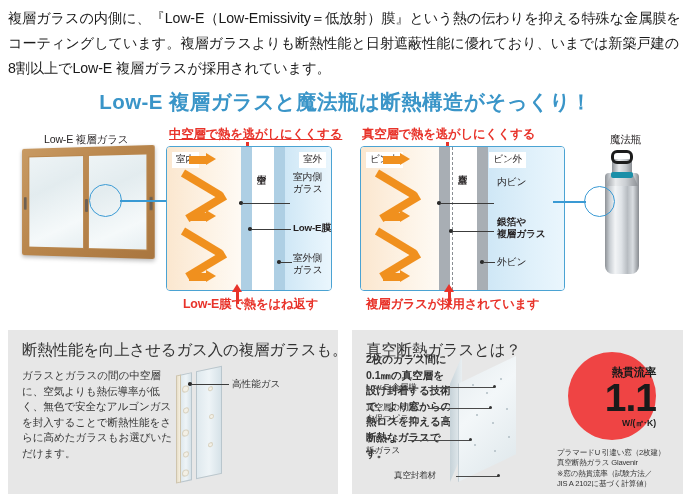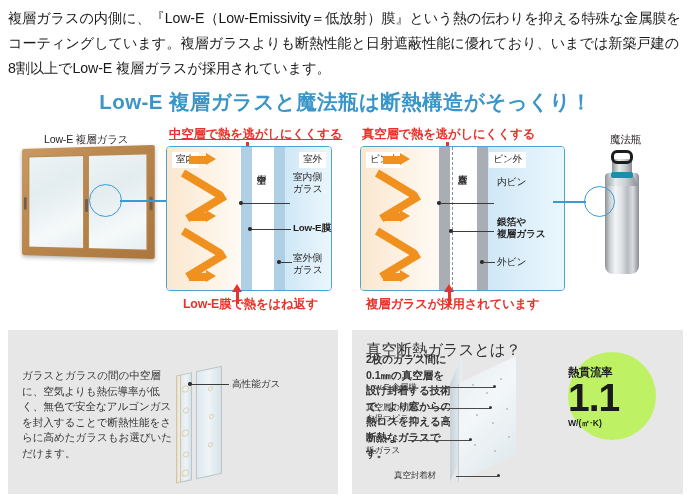--- a/index.html
+++ b/index.html
@@ -302,23 +302,23 @@
   .db-l2 { position: absolute; left: 0; right: 0; top: 27px; font-size: 9.2px; letter-spacing: -0.3px; }
   .db-l3 { position: absolute; left: 0; right: 0; top: 40px; font-size: 12.6px; font-weight: bold; }
   .db-l4 { position: absolute; left: 0; right: 0; top: 56px; font-size: 21px; font-weight: bold; letter-spacing: -0.5px; }
 
   
   .orange-badge {
     position: absolute;
     left: 216px; top: 22px;
     width: 88px; height: 88px;
     border-radius: 50%;
-    background: #bef264;
+    background: #ef4444;
     color: #1a1a1a;
-    text-align: left;
+    text-align: right;
   }
   .ob-top { position: absolute; left: 0; right: 0; top: 13px; font-size: 11.4px; font-weight: bold; letter-spacing: -0.3px; }
   .ob-num { position: absolute; left: 0; right: 0; top: 24px; font-size: 39px; font-weight: bold; line-height: 44px; letter-spacing: -1px; }
   .ob-unit { position: absolute; left: 0; right: 0; top: 66px; font-size: 8.6px; font-weight: bold; }
 
   .footnote {
     position: absolute;
     left: 205px; top: 118px;
     font-size: 7.6px;
     line-height: 10.4px;
@@ -498,20 +498,21 @@
     <div class="bottle-shoulder"></div>
     <div class="bottle-neck"></div>
     <div class="bottle-ring"></div>
     <div class="bottle-cap"></div>
   </div>
   <div class="callout-circle" style="left:584px; top:62px; width:31px; height:31px;"></div>
   <div class="callout-line" style="left:553px; top:77px; width:33px;"></div>
 </div>
 
 <div class="panel left">
+  <div class="panel-title">断熱性能を向上させるガス入の複層ガラスも。</div>
   <div class="panel-body" style="left:14px; top:38px; width:152px;">ガラスとガラスの間の中空層に、空気よりも熱伝導率が低く、無色で安全なアルゴンガスを封入することで断熱性能をさらに高めたガラスもお選びいただけます。</div>
 
   <div class="gas-glass">
     <div class="gas-pane p2"></div>
     <div class="gas-pane p1"></div>
     <div class="gas-edge"></div>
     <div class="gas-dot" style="left:6px; top:12px; width:7px; height:7px;"></div>
     <div class="gas-dot" style="left:7px; top:34px; width:6px; height:6px;"></div>
     <div class="gas-dot" style="left:6px; top:56px; width:7px; height:7px;"></div>
     <div class="gas-dot" style="left:7px; top:78px; width:6px; height:6px;"></div>
@@ -562,13 +563,17 @@
   <div class="vac-lead-text" style="left:42px; top:140px;">真空封着材</div>
   <div class="vac-line" style="left:104px; top:146px; width:42px;"></div>
   <div class="vac-dotmark" style="left:145px; top:144px;"></div>
 
   <div class="orange-badge">
     <div class="ob-top">熱貫流率</div>
     <div class="ob-num">1.1</div>
     <div class="ob-unit">W/(㎡·K)</div>
   </div>
 
+  <div class="footnote">プラマードU 引違い窓（2枚建）
+真空断熱ガラス Glavenir
+※窓の熱貫流率（試験方法／
+JIS A 2102に基づく計算値）</div>
 </div>
 
 </body></html>

